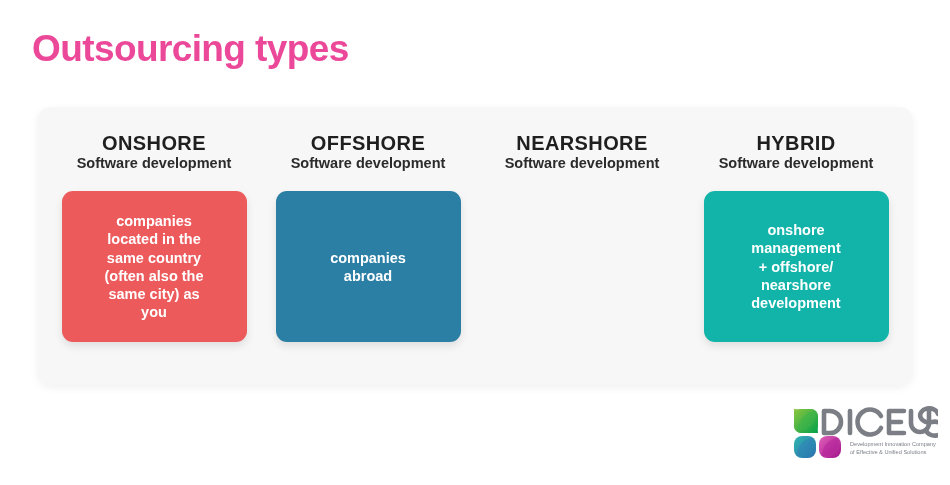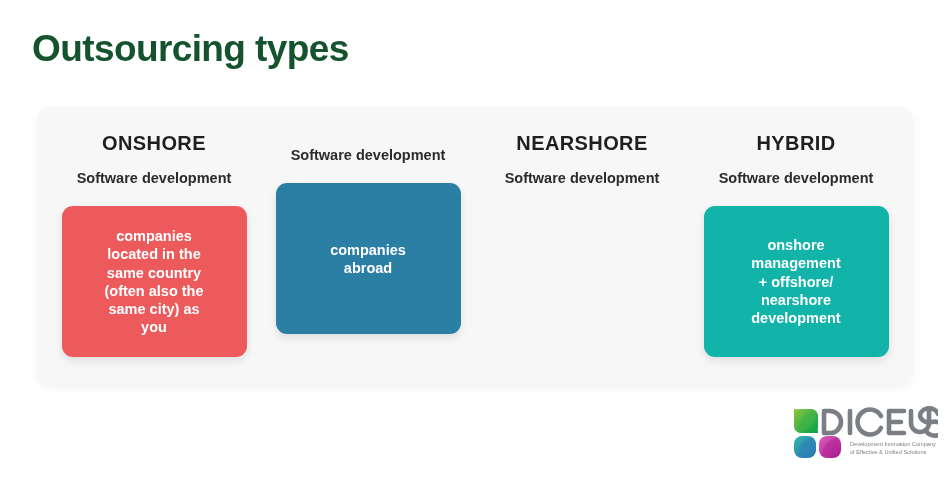--- a/index.html
+++ b/index.html
@@ -64,21 +64,21 @@
   .col-title {
     font-size: 20px;
     font-weight: 700;
     letter-spacing: 0.4px;
     color: #1f1f1f;
     line-height: 1.15;
     text-align: center;
   }
 
   .col-subtitle {
-    margin-top: 15px;
+    margin-top: 0;
     font-size: 14.5px;
     font-weight: 700;
     color: #2b2b2b;
     line-height: 1.2;
     text-align: center;
   }
 
   
   .card {
     margin-top: 19px;
@@ -108,39 +108,40 @@
     top: 406px;
     width: 146px;
     height: 54px;
   }
 
   .logo svg { display: block; }
 </style>
 </head>
 <body style="background: rgb(255, 255, 255);">
 
-<div class="page-title" style="color: #14532d;">Outsourcing types</div>
+<div class="page-title" style="color: #ec4899;">Outsourcing types</div>
 
 <div class="panel" style="background: rgb(247, 247, 247);">
   <div class="columns">
 
     <div class="column">
       <div class="col-title">ONSHORE</div>
       <div class="col-subtitle">Software development</div>
       <div class="card" style="background-color: rgb(237, 90, 92);">
         <div class="card-text">companies
 located in the
 same country
 (often also the
 same city) as
 you</div>
       </div>
     </div>
 
     <div class="column">
+      <div class="col-title">OFFSHORE</div>
       <div class="col-subtitle">Software development</div>
       <div class="card" style="background-color: rgb(43, 127, 164);">
         <div class="card-text">companies
 abroad</div>
       </div>
     </div>
 
     <div class="column">
       <div class="col-title">NEARSHORE</div>
       <div class="col-subtitle">Software development</div>

